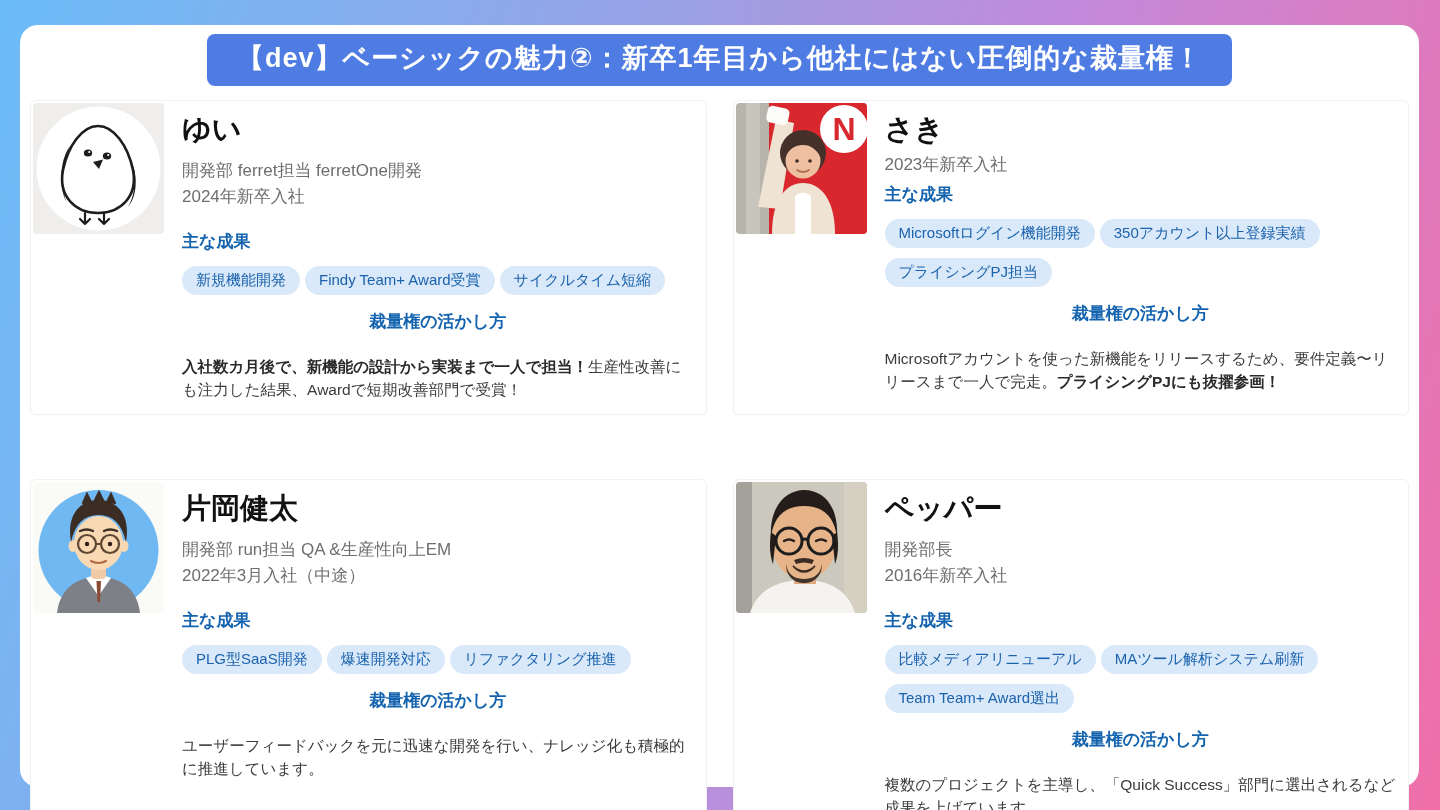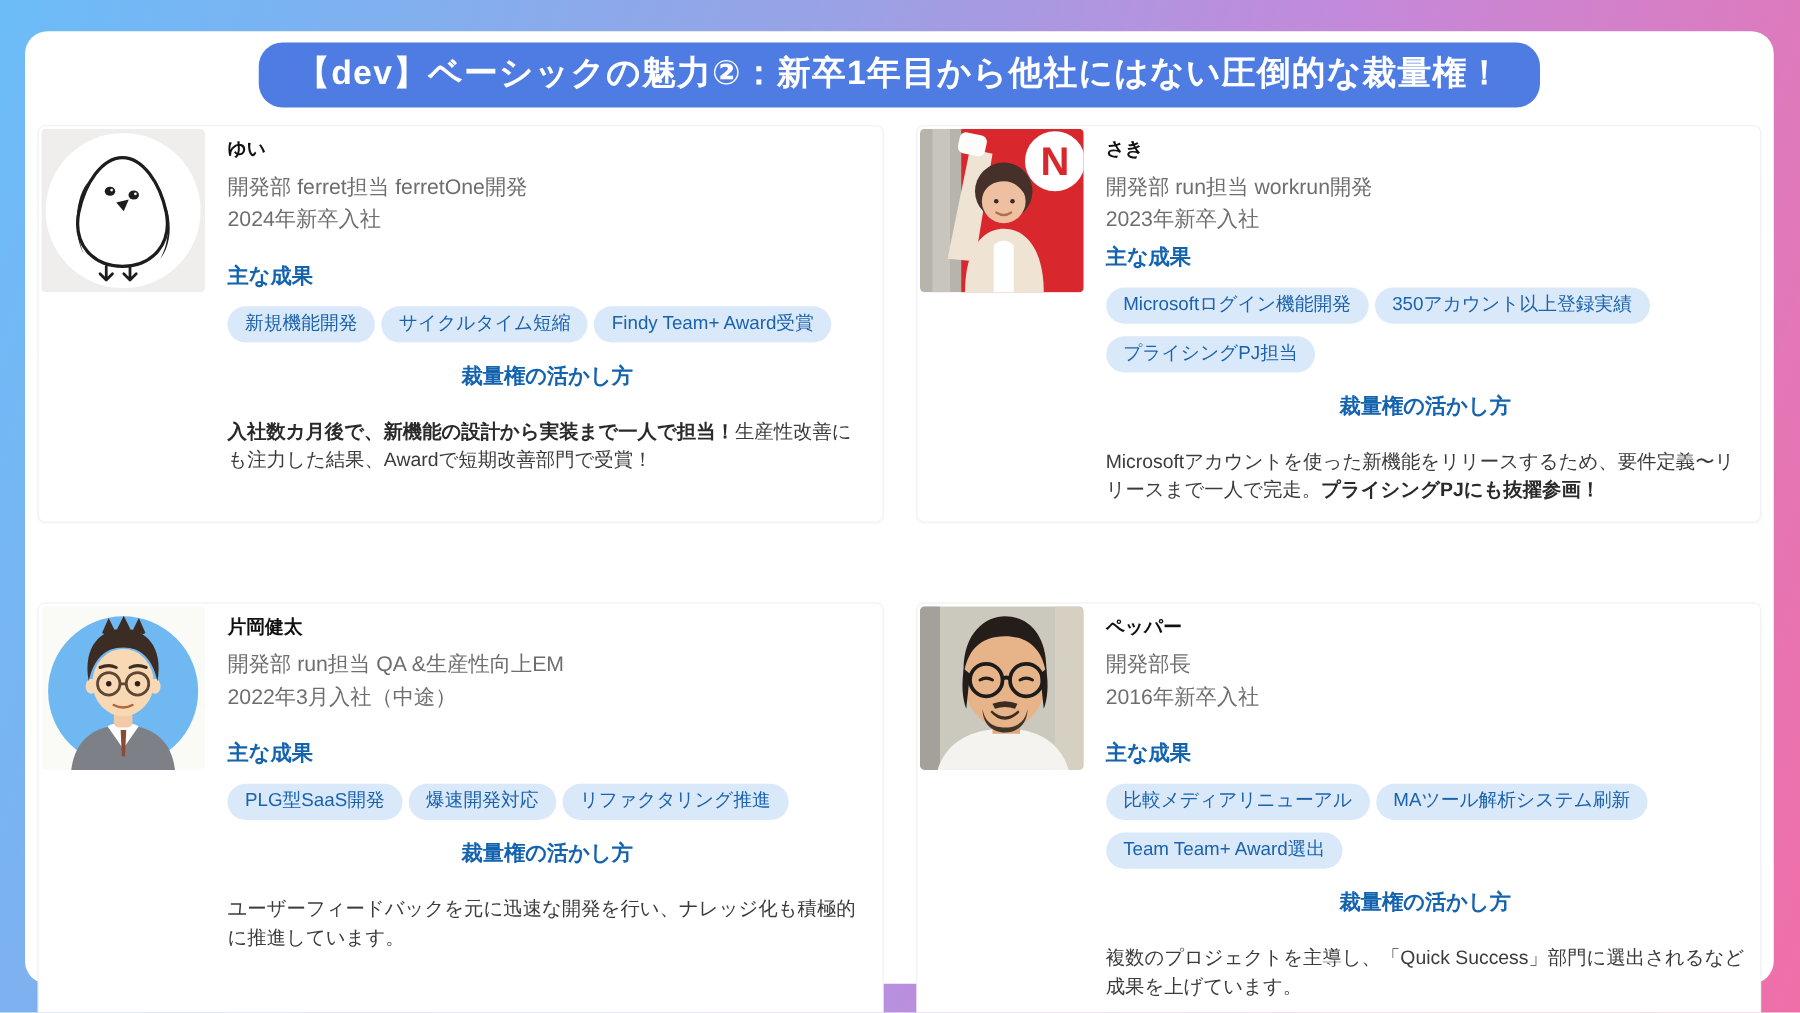--- a/index.html
+++ b/index.html
@@ -9,35 +9,35 @@
     background:linear-gradient(108deg,#6bbcf8 0%,#97a3e6 38%,#c489da 64%,#f06fa8 100%);
     position:relative;
   }
   .slide {
     position:absolute; left:20px; top:25px; right:21px; bottom:23px;
     background:#ffffff; border-radius:18px; padding:9px 10px 0 10px;
   }
   .banner {
     width:fit-content; margin:0 auto; background:#4e7ce2; color:#ffffff;
     font-size:27px; font-weight:700; letter-spacing:1px;
-    padding:10px 30px 12px; border-radius:19px; line-height:1.1;
+    padding:10px 30px 12px; border-radius:8px; line-height:1.1;
   }
   .grid {
     margin-top:14px; display:grid; grid-template-columns:1fr 1fr;
     column-gap:26px; row-gap:64px;
   }
   .card {
     background:#fff; border:1px solid #f1f2f4; border-radius:6px;
     box-shadow:0 1px 2px rgba(0,0,0,.03);
     min-height:296px; padding:2px; display:flex; gap:18px;
   }
   .avatar { width:131px; height:131px; flex:none; border-radius:4px; overflow:hidden; }
   .avatar svg { display:block; width:100%; height:100%; }
   .content { flex:1; min-width:0; padding:4px 10px 10px 0; }
-  .name { font-size:15px; font-weight:700; color:#111; margin-top:3px; }
+  .name { font-size:29px; font-weight:700; color:#111; margin-top:3px; }
   .role { font-size:17px; color:#6e6e6e; margin-top:10px; line-height:1.3; }
   .joined { font-size:17px; color:#6e6e6e; margin-top:4px; line-height:1.3; }
   .sec-h { font-size:17px; font-weight:700; color:#1463ae; margin-top:22px; }
   .tight .sec-h.first { margin-top:7px; }
   .tags { display:flex; flex-wrap:wrap; gap:10px 5px; margin-top:13px; }
   .tag {
     background:#d9e9f9; color:#1b62ad; font-size:15px;
     padding:5px 14px 6px; border-radius:16px; white-space:nowrap; line-height:1.2;
   }
   .sec-h.second { margin-top:15px;text-align:center; }
@@ -72,22 +72,22 @@
           </g>
         </svg>
       </div>
       <div class="content">
         <div class="name">ゆい</div>
         <div class="role">開発部 ferret担当 ferretOne開発</div>
         <div class="joined">2024年新卒入社</div>
         <div class="sec-h first">主な成果</div>
         <div class="tags">
           <span class="tag">新規機能開発</span>
+          <span class="tag">Findy Team+ Award受賞</span>
           <span class="tag">サイクルタイム短縮</span>
-          <span class="tag">Findy Team+ Award受賞</span>
         </div>
         <div class="sec-h second">裁量権の活かし方</div>
         <div class="desc"><span class="b">入社数カ月後で、新機能の設計から実装まで一人で担当！</span><span>生産性改善にも注力した結果、Awardで短期改善部門で受賞！</span><span class="b"></span></div>
       </div>
     </div>
 
     <div class="card tight">
       <div class="avatar">
         <svg viewBox="0 0 131 131">
           <rect width="131" height="131" fill="#b7b4ac"></rect>
@@ -102,21 +102,20 @@
           <path d="M49 54 C50 40 58 33 67 33 C77 33 84 40 85 54 C79 45 74 42 67 42 C59 42 53 46 49 54 Z" fill="#46302a"></path>
           <circle cx="61" cy="58" r="1.8" fill="#3a2a24"></circle>
           <circle cx="74" cy="58" r="1.8" fill="#3a2a24"></circle>
           <path d="M61 67 Q67 71 73 67" stroke="#b0704f" stroke-width="1.8" fill="none" stroke-linecap="round"></path>
           <path d="M36 131 C36 96 50 80 67 80 C85 80 99 97 99 131 Z" fill="#efe4d3"></path>
           <path d="M59 131 L59 93 Q67 86 75 93 L75 131 Z" fill="#ffffff"></path>
         </svg>
       </div>
       <div class="content">
         <div class="name">さき</div>
-        <div class="role">開発部 run担当 workrun開発</div>
         <div class="joined">2023年新卒入社</div>
         <div class="sec-h first">主な成果</div>
         <div class="tags">
           <span class="tag">Microsoftログイン機能開発</span>
           <span class="tag">350アカウント以上登録実績</span>
           <span class="tag">プライシングPJ担当</span>
         </div>
         <div class="sec-h second">裁量権の活かし方</div>
         <div class="desc"><span class="b"></span><span>Microsoftアカウントを使った新機能をリリースするため、要件定義〜リリースまで一人で完走。</span><span class="b">プライシングPJにも抜擢参画！</span></div>
       </div>

